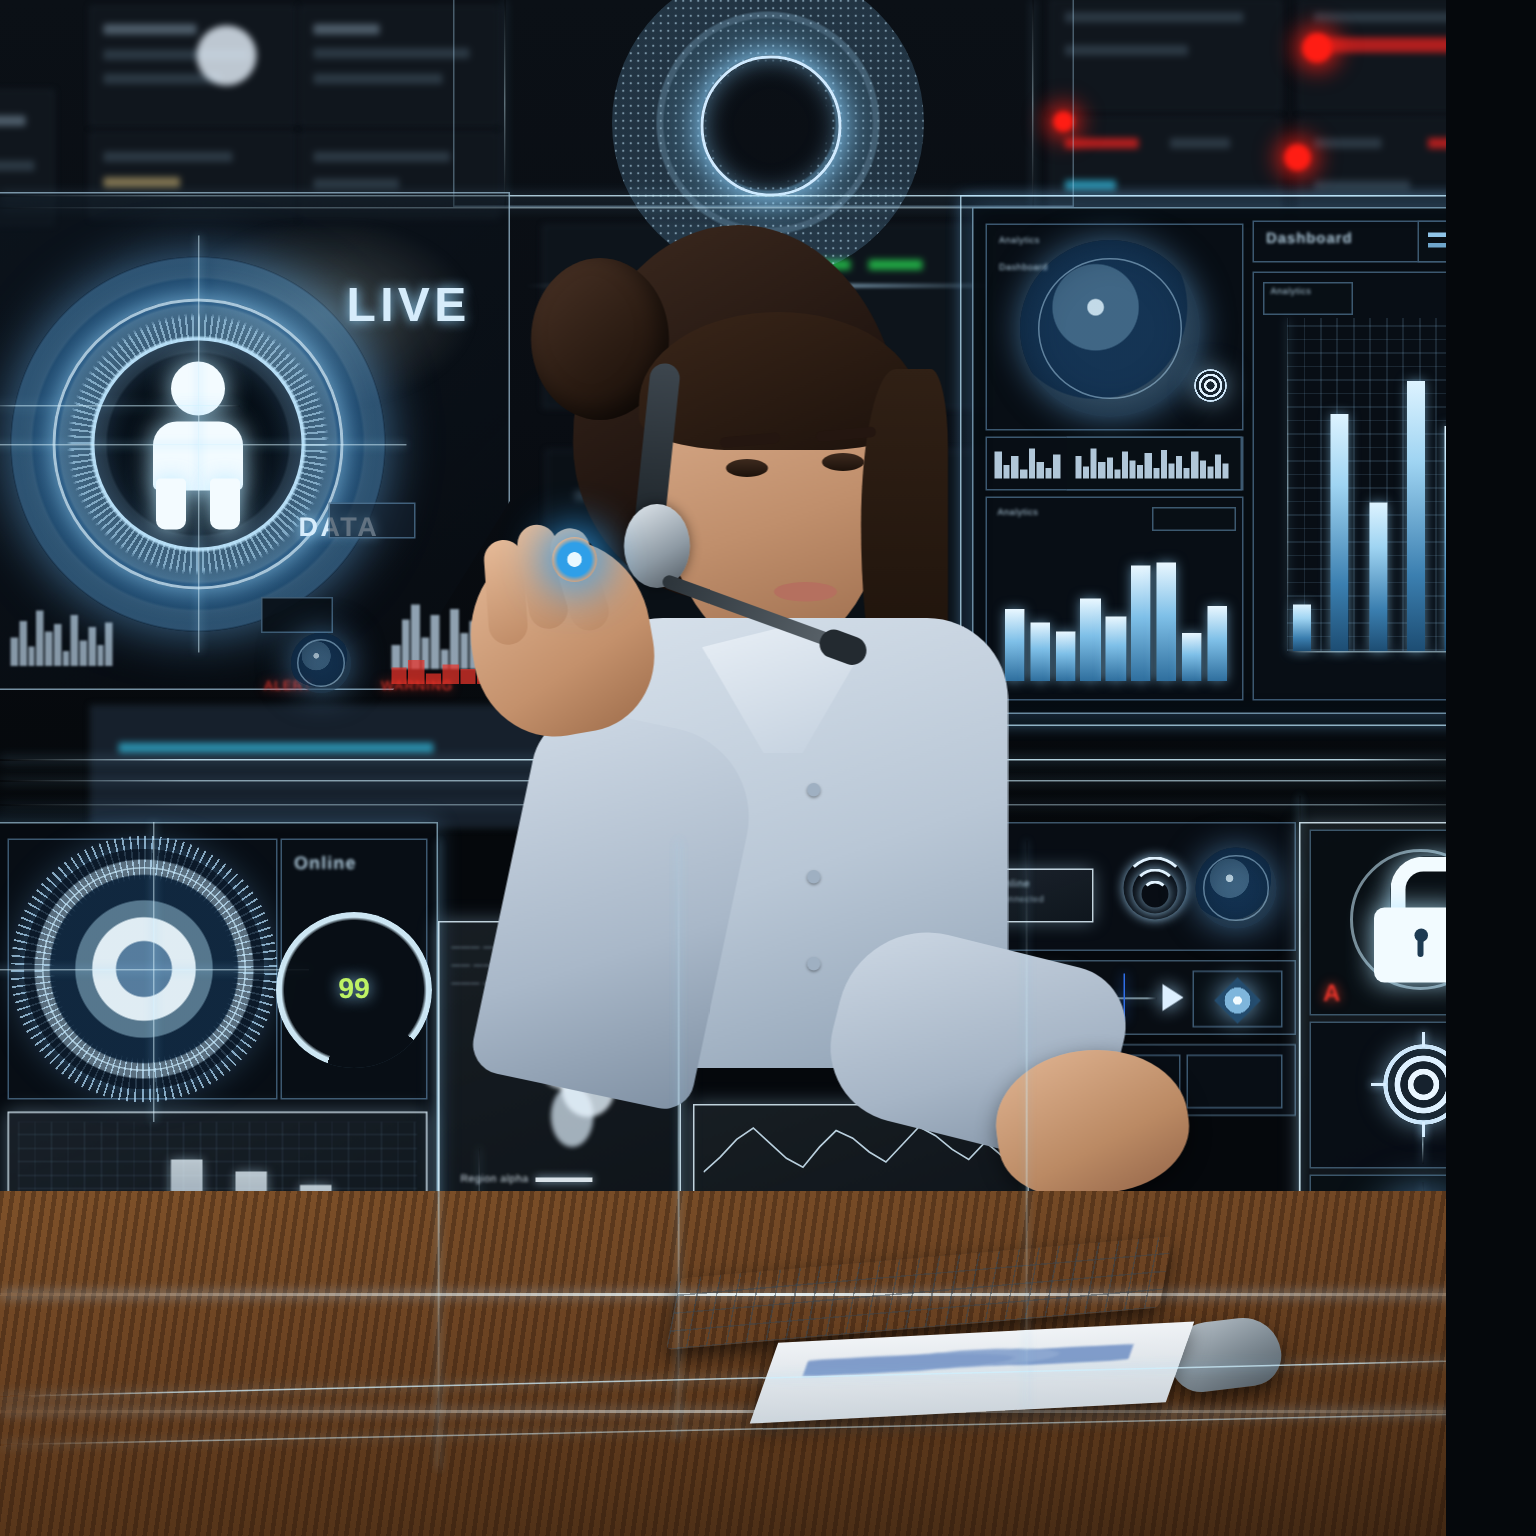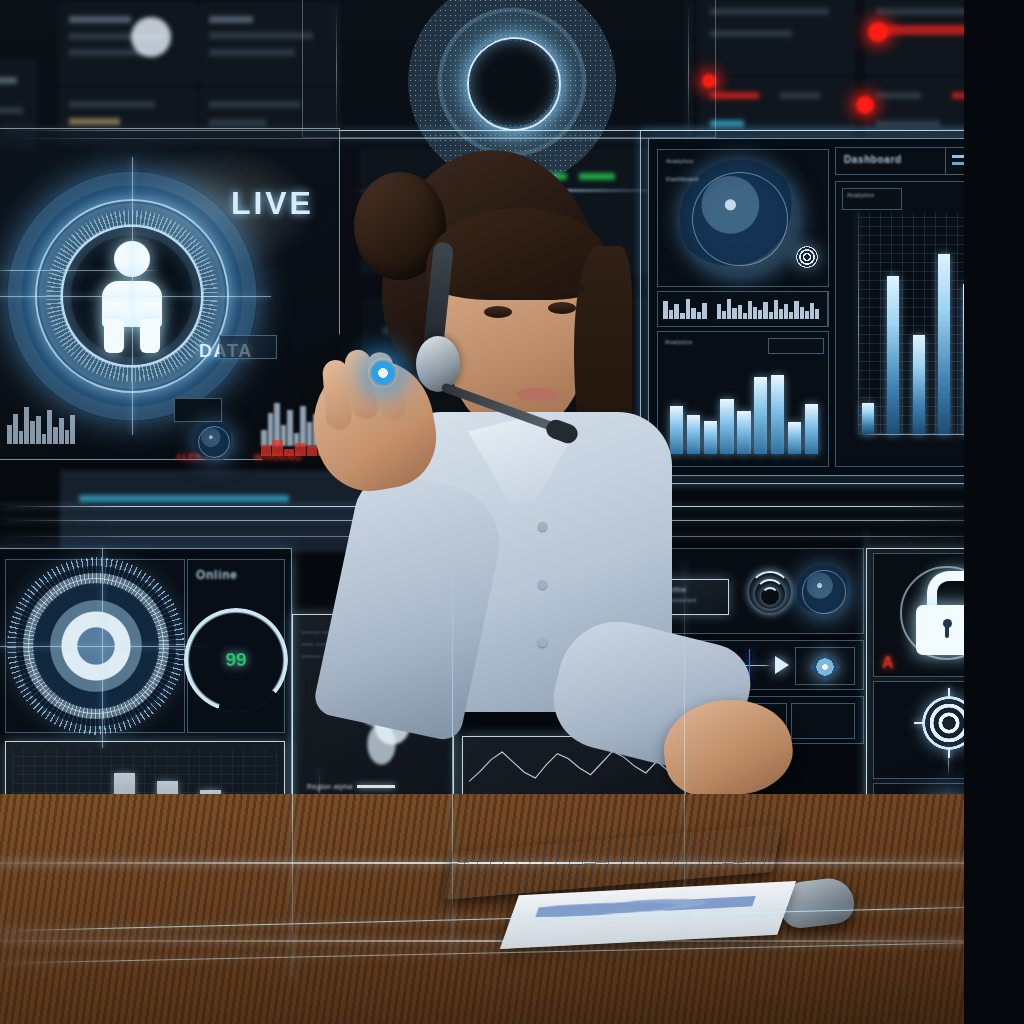--- a/index.html
+++ b/index.html
@@ -156,21 +156,21 @@
   .gauge .arc{position:absolute;inset:0;border-radius:50%;
       background:conic-gradient(from 200deg,rgba(215,242,255,.95) 0 290deg,transparent 290deg 360deg);
       -webkit-mask-image:radial-gradient(circle,transparent 0 63%,#000 66% 86%,transparent 88%);
       mask-image:radial-gradient(circle,transparent 0 63%,#000 66% 86%,transparent 88%);
       box-shadow:0 0 22px rgba(150,215,255,.5);}
   .gauge .arc2{position:absolute;inset:9px;border-radius:50%;
       background:conic-gradient(from 120deg,rgba(150,210,250,.85) 0 200deg,transparent 200deg);
       -webkit-mask-image:radial-gradient(circle,transparent 0 72%,#000 75% 92%,transparent 94%);
       mask-image:radial-gradient(circle,transparent 0 72%,#000 75% 92%,transparent 94%);}
   .gauge .val{position:absolute;inset:0;display:flex;align-items:center;
-      justify-content:center;font-size:19px;font-weight:bold;color:#22c55e;
+      justify-content:center;font-size:19px;font-weight:bold;color:#bef264;
       text-shadow:0 0 10px rgba(150,215,255,.95);filter:blur(.5px);}
 
   
   .glass{position:absolute;border:1px solid rgba(225,245,255,.85);
       background:linear-gradient(160deg,rgba(190,225,245,.10),rgba(150,195,225,.05));
       box-shadow:0 0 12px rgba(180,225,255,.35);backdrop-filter:blur(.5px);}
   .glass-bars .bar{background:linear-gradient(180deg,rgba(232,246,255,.78),rgba(175,210,235,.50));
       box-shadow:0 0 7px rgba(200,235,255,.45);}
 
   

